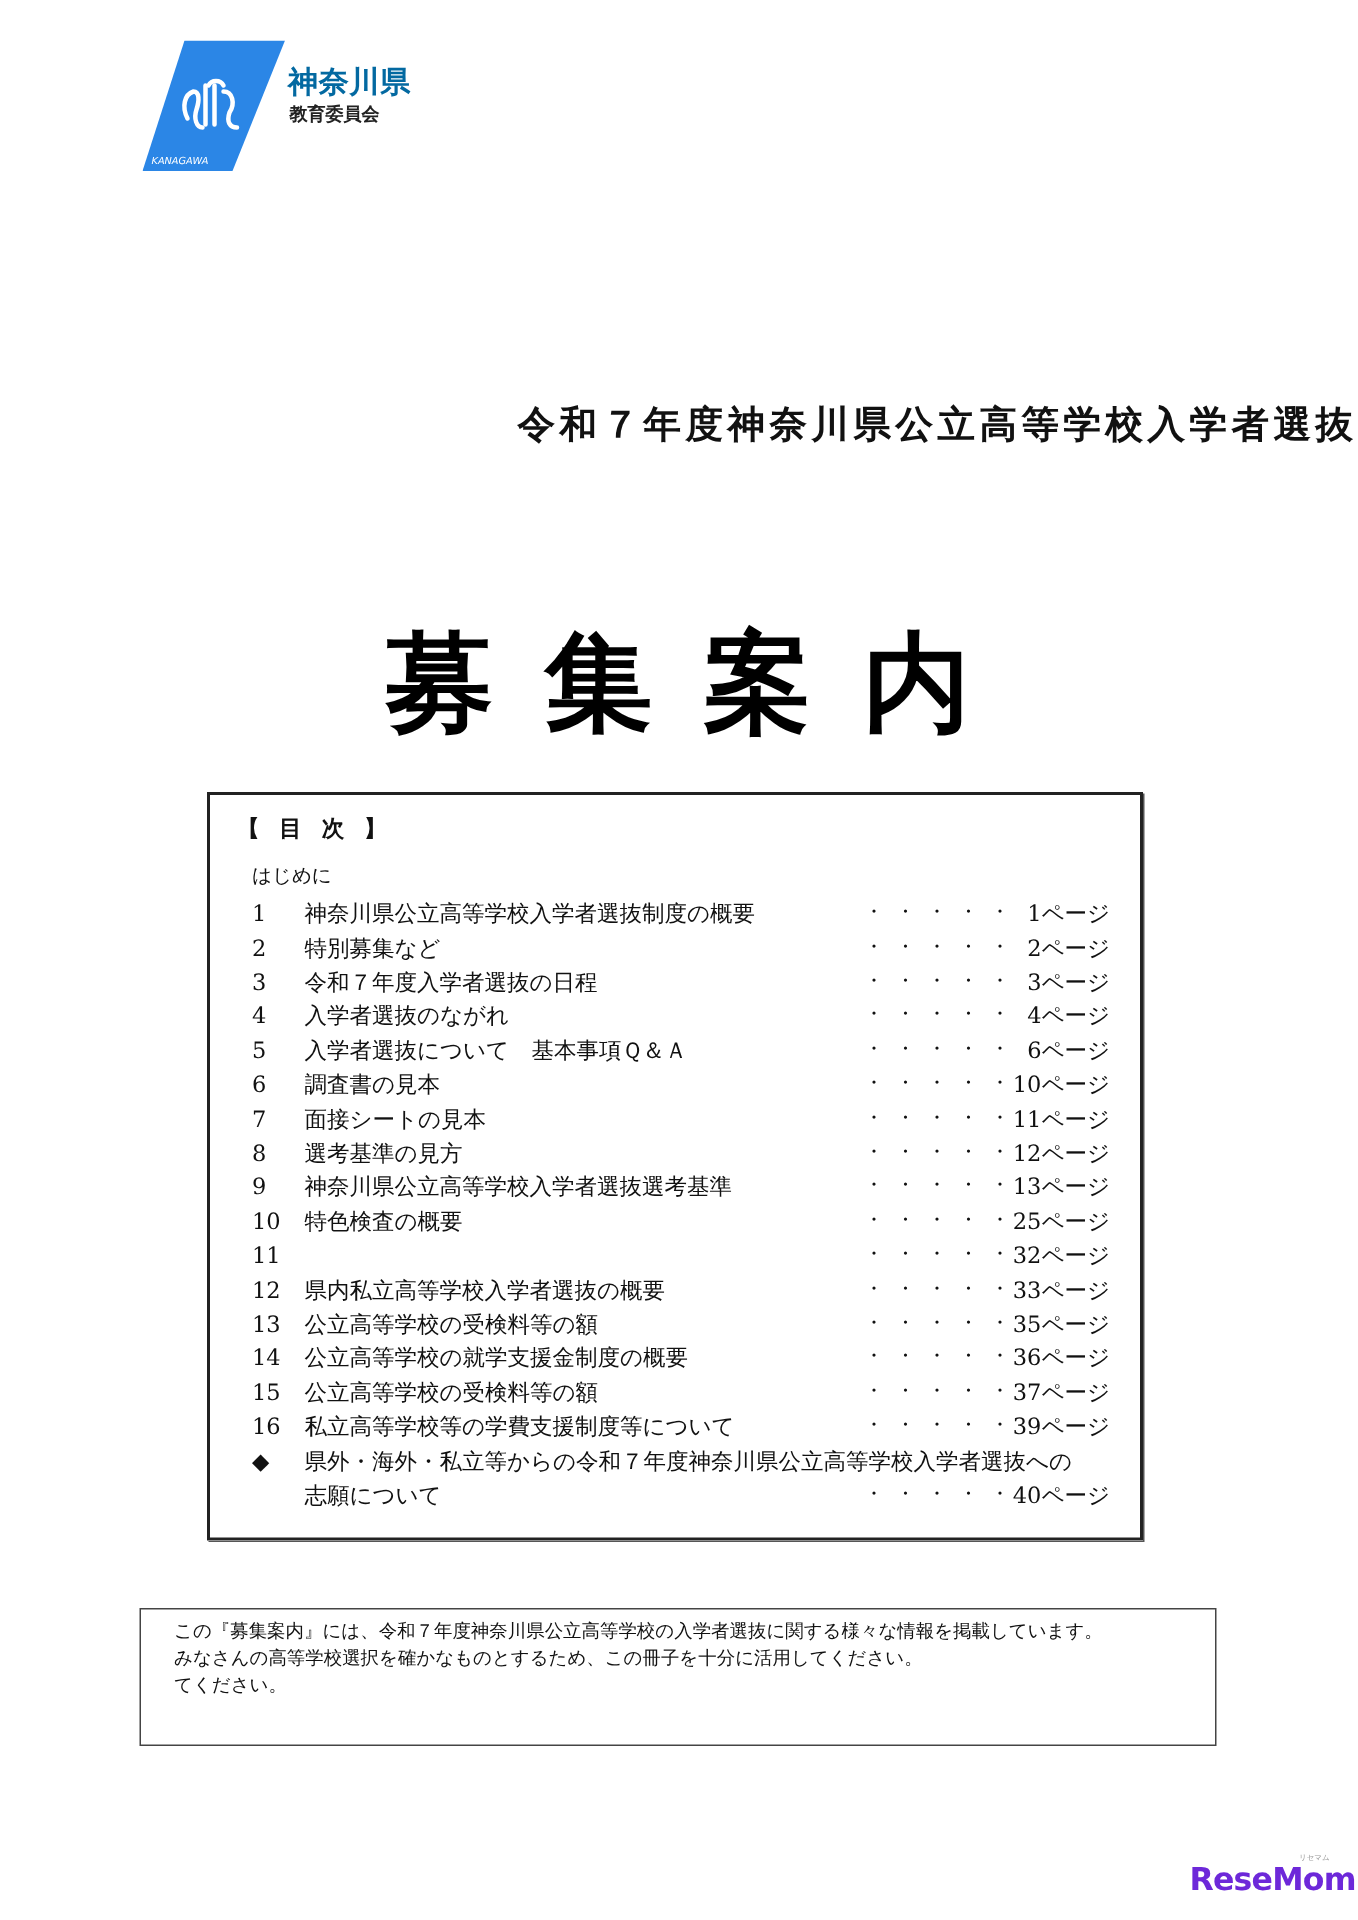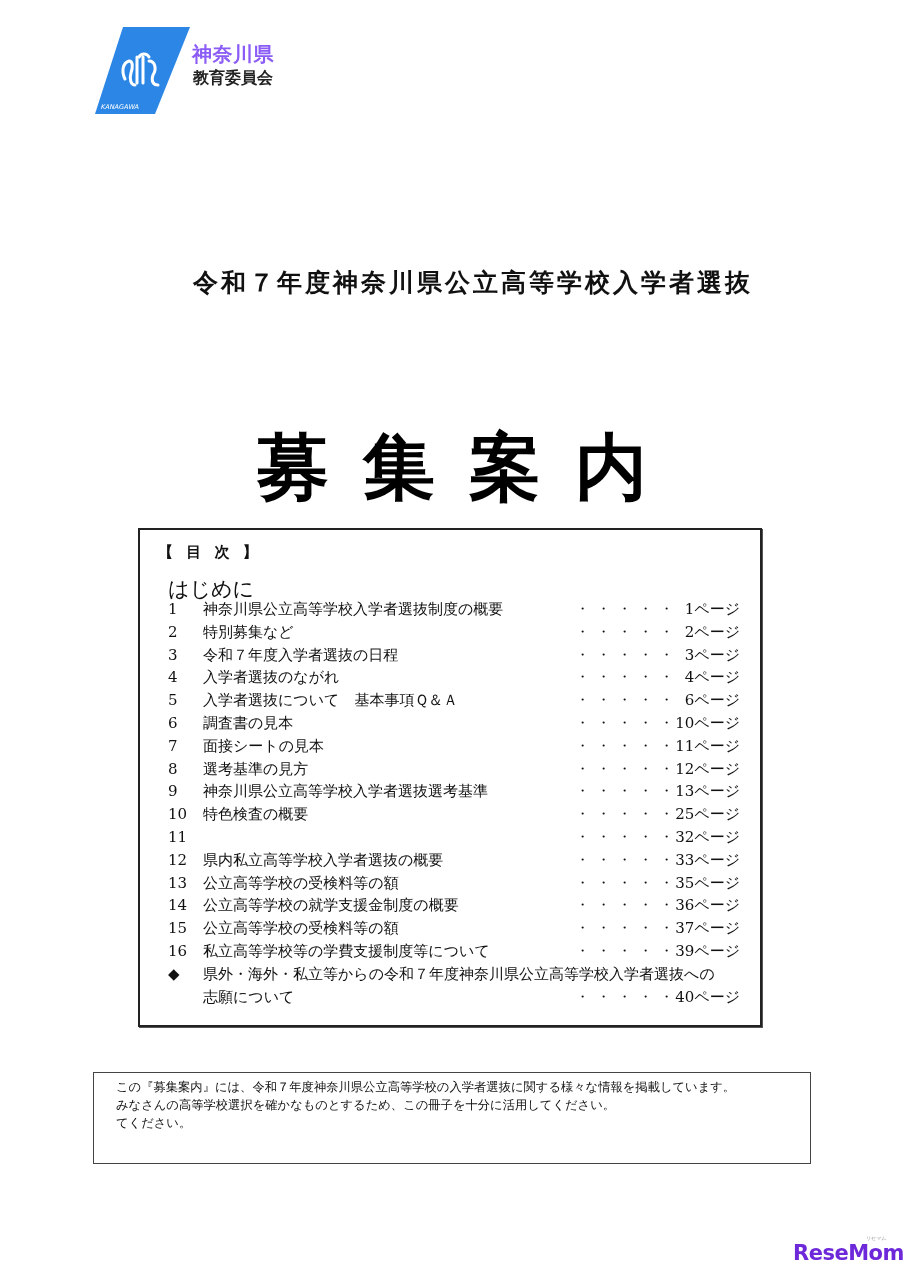--- a/index.html
+++ b/index.html
@@ -4,44 +4,44 @@
   <style>
     html, body { margin: 0; padding: 0; }
     body {
       width: 905px; height: 1280px; background: #ffffff; position: relative; overflow: hidden;
       font-family: "DejaVu Serif", "Liberation Serif", serif; color: #111;
     }
     .logo { position: absolute; left: 95px; top: 27px; width: 210px; height: 88px; }
     .logo-mark { position: absolute; left: 0; top: 0; width: 95px; height: 87px; }
     .logo-text-main {
       position: absolute; left: 97px; top: 14px; font-family: "DejaVu Sans", sans-serif;
-      font-weight: bold; font-size: 20px; letter-spacing: 0.5px; color: #8b5cf6; white-space: nowrap;
+      font-weight: bold; font-size: 20px; letter-spacing: 0.5px; color: #0369a1; white-space: nowrap;
     }
     .logo-text-sub {
       position: absolute; left: 98px; top: 41px; font-family: "DejaVu Sans", sans-serif;
-      font-weight: bold; font-size: 16px; color: #222; white-space: nowrap;
+      font-weight: bold; font-size: 12px; color: #222; white-space: nowrap;
     }
     .subtitle {
-      position: absolute; left: 0; right: 0; top: 266px; text-align: center;
+      position: absolute; left: 0; right: 0; top: 266px; text-align: right;
       font-family: "DejaVu Sans", sans-serif; font-weight: bold; font-size: 25px; letter-spacing: 3px; color: #111; padding-left: 41px;
     }
     .title {
-      position: absolute; left: 0; right: 0; top: 420px; text-align: center;
+      position: absolute; left: 0; right: 0; top: 408px; text-align: center;
       font-family: Liberation Sans, sans-serif; font-weight: bold; font-size: 72px; letter-spacing: 34px; color: #000;
       padding-left: 33px;
     }
     .toc-box {
       position: absolute; left: 138px; top: 528px; width: 620px; height: 495px;
       border: 2px solid #222; box-shadow: 1px 1px 0 #555;
     }
     .toc-heading {
       position: absolute; left: 18px; top: 13px; font-size: 15px; letter-spacing: 4px; font-weight: bold;
       font-family: "DejaVu Sans", sans-serif;
     }
-    .toc-intro { position: absolute; left: 28px; top: 45px; font-size: 21px; }
+    .toc-intro { position: absolute; left: 28px; top: 45px; font-size: 13px; }
     .toc-list { position: absolute; left: 28px; top: 68px; width: 580px; margin: 0; padding: 0; list-style: none; }
     .toc-row { height: 22.8px; position: relative; font-size: 15px; line-height: 22.8px; white-space: nowrap; }
     .toc-num { position: absolute; left: 0; width: 30px; text-align: left; }
     .toc-label { position: absolute; left: 35px; }
     .toc-dots { position: absolute; left: 408px; letter-spacing: 8px; font-size: 13px; }
     .toc-page { position: absolute; left: 502px; width: 70px; text-align: right; }
     .notice-box {
       position: absolute; left: 93px; top: 1072px; width: 718px; height: 92px;
       border: 1.5px solid #444; box-sizing: border-box; padding: 5px 0 12px 22px;
       font-size: 12.3px; line-height: 18px; color: #111;

